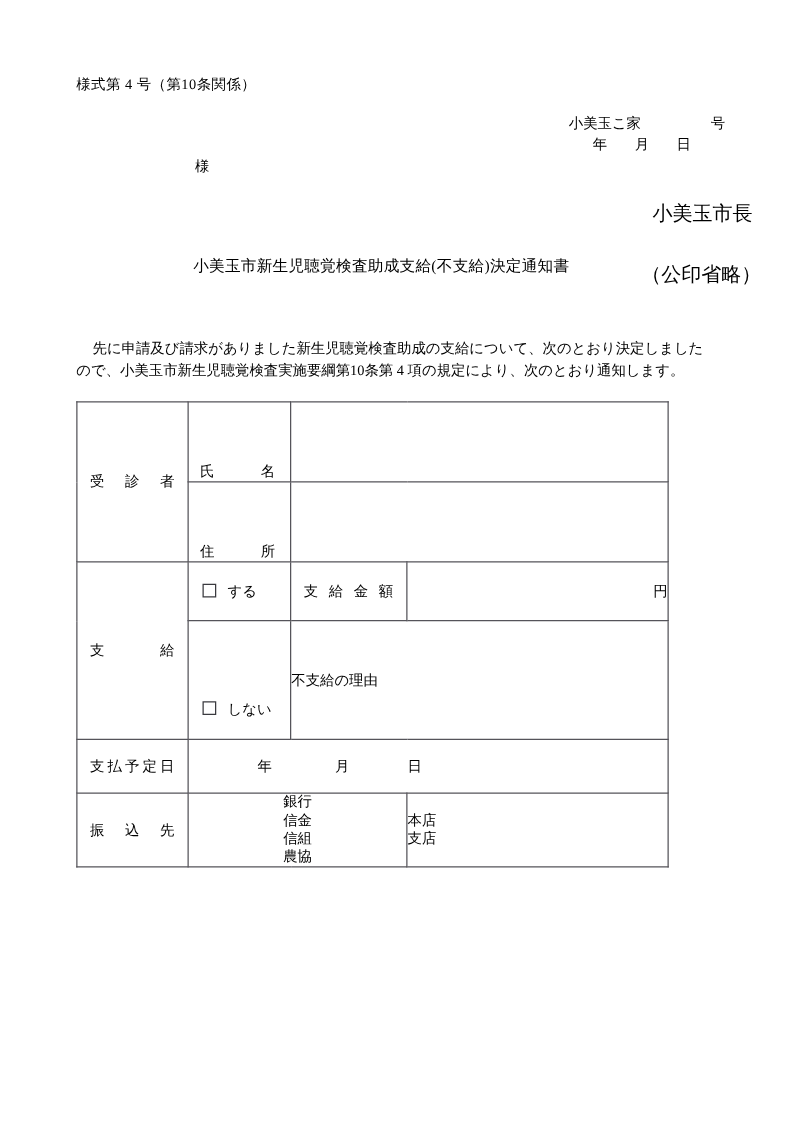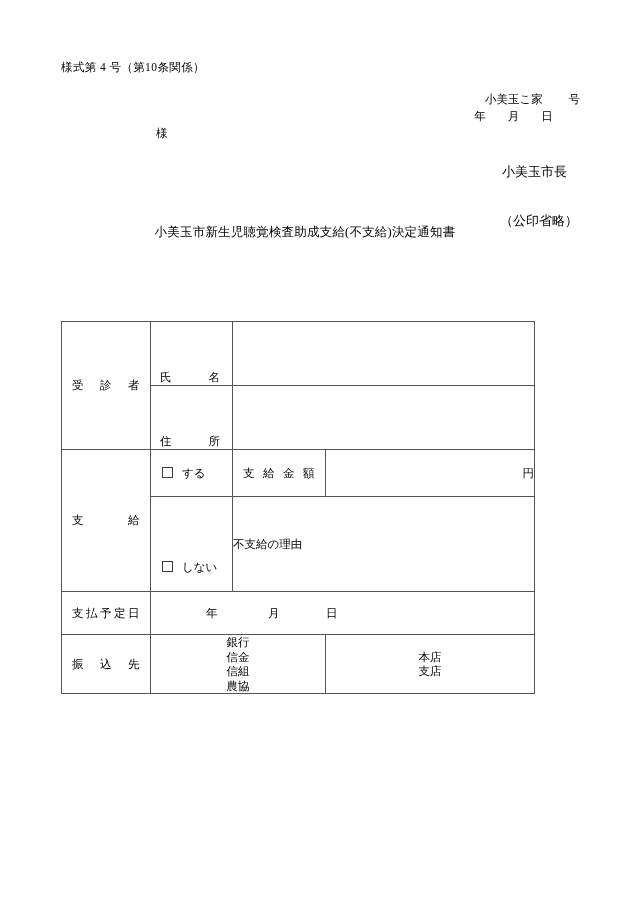--- a/index.html
+++ b/index.html
@@ -38,54 +38,53 @@
     left: 455px;
     top: 91px;
     width: 125px;
     font-size: 11.5px;
     line-height: 17px;
   }
   .doc-number-line {
     display: flex;
     justify-content: space-between;
     white-space: nowrap;
-    margin-left: 30px;
   }
   .doc-date-line {
     display: flex;
     justify-content: center;
     gap: 22px;
     white-space: nowrap;
     padding-right: 8px;
   }
 
   .addressee {
     position: absolute;
     left: 156px;
     top: 126px;
     font-size: 11.5px;
     white-space: nowrap;
   }
 
   .issuer {
     position: absolute;
-    left: 480px;
+    left: 493px;
     top: 163px;
-    font-size: 13px;
+    font-size: 16px;
     line-height: 17px;
-    text-align: left;
+    text-align: center;
     white-space: nowrap;
   }
   .issuer-name { padding-left: 22px; }
   .issuer-seal { padding-left: 20px; margin-top: 32px; }
 
   .doc-title {
     position: absolute;
     left: 0;
-    top: 224px;
+    top: 205px;
     width: 610px;
     text-align: center;
     font-size: 12.5px;
     letter-spacing: 0.2px;
     white-space: nowrap;
   }
 
   
   .body-text {
     position: absolute;
@@ -170,21 +169,21 @@
   .date-fields .y { width: 62px; }
   .date-fields .m { width: 58px; }
 
   .bank-types {
     text-align: center;
     padding-right: 7px;
     line-height: 14.5px;
     white-space: nowrap;
   }
   .branch-types {
-    text-align: center;
+    text-align: left;
     padding-right: 9px;
     line-height: 14.5px;
     white-space: nowrap;
   }
   .stack-line { display: block; }
 </style>
 </head>
 <body>
 
 <div class="page">
@@ -205,20 +204,24 @@
 
   <div class="addressee">様</div>
 
   <div class="issuer">
     <div class="issuer-name">小美玉市長</div>
     <div class="issuer-seal">（公印省略）</div>
   </div>
 
   <div class="doc-title">小美玉市新生児聴覚検査助成支給(不支給)決定通知書</div>
 
+  <div class="body-text">
+    <div class="body-line indent">先に申請及び請求がありました新生児聴覚検査助成の支給について、次のとおり決定しました</div>
+    <div class="body-line">ので、小美玉市新生児聴覚検査実施要綱第10条第 4 項の規定により、次のとおり通知します。</div>
+  </div>
 
   <table class="form-table">
     <colgroup>
       <col style="width:89px">
       <col style="width:82px">
       <col style="width:93px">
       <col style="width:209px">
     </colgroup>
     <tbody>
       <tr>

